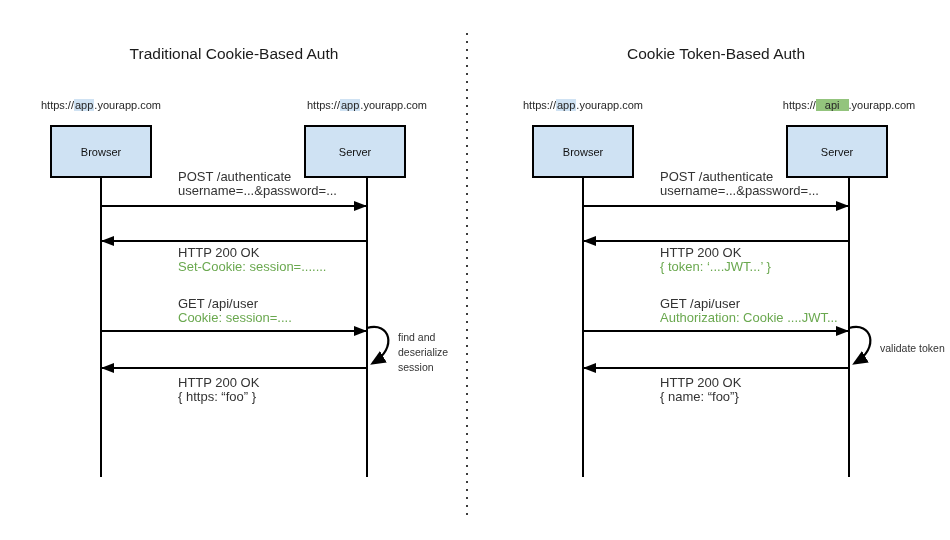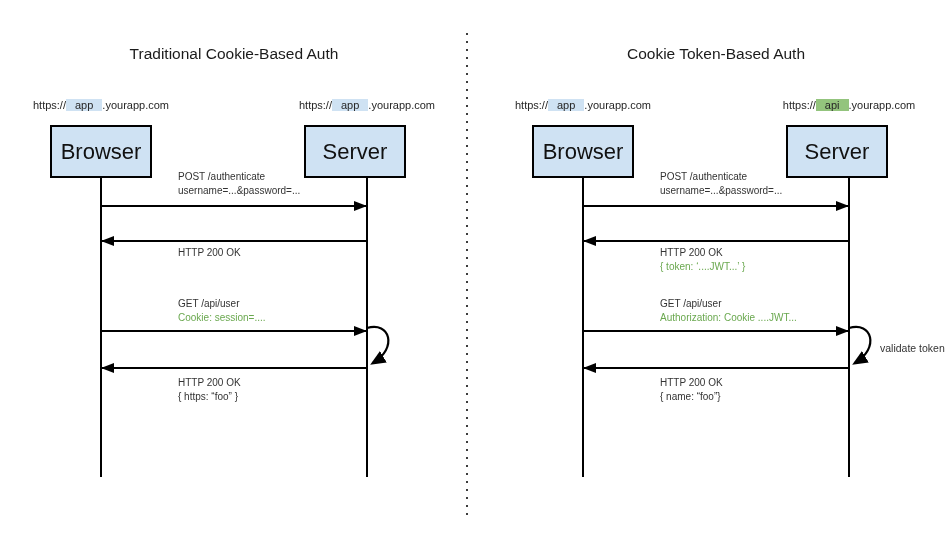--- a/index.html
+++ b/index.html
@@ -10,42 +10,42 @@
   #panel-left{left:0}
   #panel-right{left:482px}
 
   .title{position:absolute;top:45px;left:0;width:468px;text-align:center;
          font-size:15.5px;color:#1b1b1b}
 
   .url{position:absolute;top:99px;width:202px;text-align:center;font-size:11px;
        color:#262626;white-space:nowrap}
   .url-browser{left:0}
   .url-server{left:266px}
-  .hl-blue{background:var(--hl-blue,#cfe2f3);padding:0 9px}
+  .hl-blue{background:var(--hl-blue,#cfe2f3);padding:0 1px}
   .hl-green{background:var(--hl-green,#93c47d);padding:0 9px}
 
   .actor{position:absolute;top:125px;width:102px;height:53px;
          background:var(--box-fill,#cfe2f3);border:2px solid #000;box-sizing:border-box;
          display:flex;align-items:center;justify-content:center;
-         font-size:22px;color:#111}
+         font-size:11px;color:#111}
   .actor-browser{left:50px}
   .actor-server{left:304px}
 
   .lifeline{position:absolute;top:178px;width:2px;height:299px;background:#000}
   .lifeline-browser{left:100px}
   .lifeline-server{left:366px}
 
   .arrow{position:absolute;left:101px;width:266px;height:2px;background:#000}
   .head{position:absolute;width:0;height:0;border-top:5px solid transparent;
         border-bottom:5px solid transparent}
   .to-server .head{right:0;top:-4px;border-left:13px solid #000}
   .to-browser .head{left:0;top:-4px;border-right:13px solid #000}
   .a1{top:205px}.a2{top:240px}.a3{top:330px}.a4{top:367px}
 
-  .msg{position:absolute;left:178px;width:220px;font-size:10px;line-height:13.5px;
+  .msg{position:absolute;left:178px;width:220px;font-size:13px;line-height:13.5px;
        color:#333;white-space:nowrap}
   .m1{top:170px}.m2{top:246px}.m3{top:297px}.m4{top:376px}
   .green{color:var(--green-text,#6aa84f)}
 
   .loop-svg{position:absolute;left:364px;top:324px}
   .loop-label{position:absolute;left:398px;font-size:10.5px;line-height:15px;
               color:#333;white-space:nowrap}
   .loop-3{top:330px}
   .loop-1{top:341px}
 
@@ -89,33 +89,39 @@
     </div>
     <div class="arrow to-server a1">
         <span class="head"></span>
       </div>
 
     <div class="arrow to-browser a2">
         <span class="head"></span>
       </div>
     <div class="msg m2">
       <div>HTTP 200 OK</div>
+      <div class="green">Set-Cookie: session=.......</div>
     </div>
 
     <div class="msg m3">
       <div>GET /api/user</div>
       <div class="green">Cookie: session=....</div>
     </div>
     <div class="arrow to-server a3">
         <span class="head"></span>
       </div>
 
     <svg class="loop-svg" width="40" height="46">
       <path d="M 3 4 C 26 -3, 34 24, 9 39" fill="none" stroke="#000" stroke-width="2.2" marker-end="url(#loop-arrowhead)"></path>
     </svg>
+    <div class="loop-label loop-3">
+      <div>find and</div>
+      <div>deserialize</div>
+      <div>session</div>
+    </div>
 
     <div class="arrow to-browser a4">
         <span class="head"></span>
       </div>
     <div class="msg m4">
       <div>HTTP 200 OK</div>
       <div>{  https: “foo” }</div>
     </div>
   </div>
 

